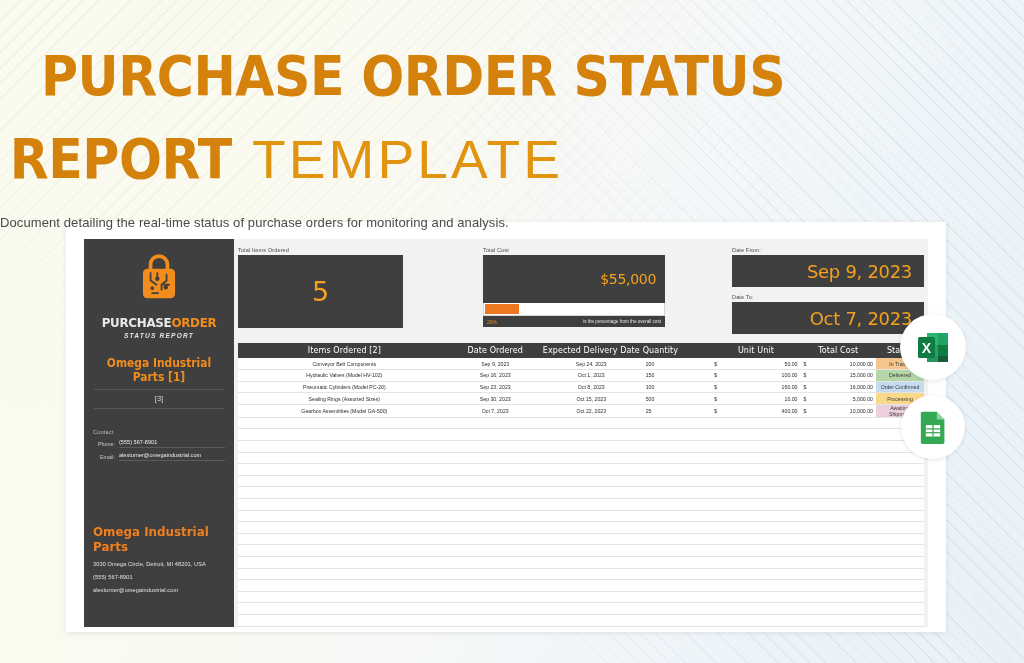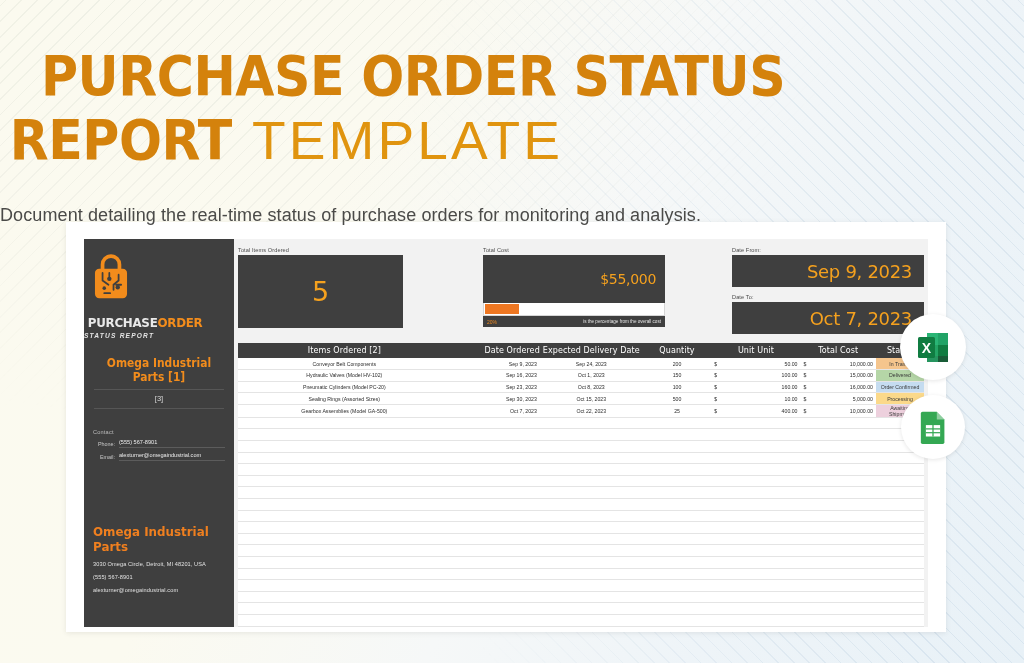--- a/index.html
+++ b/index.html
@@ -66,22 +66,23 @@
   .title-l1 {
     font-family: "DejaVu Sans", sans-serif;
     font-weight: bold;
     font-size: 55px;
     letter-spacing: -0.5px;
     line-height: 60px;
     color: #d4820c;
     transform: scaleX(0.92);
   }
   .title-l2 {
-    line-height: 68px;
+    line-height: 51px;
     white-space: nowrap;
+    margin-top: 28px;
   }
   .title-bold {
     font-family: "DejaVu Sans", sans-serif;
     font-weight: bold;
     font-size: 55px;
     color: #d4820c;
     letter-spacing: -0.5px;
     display: inline-block;
     transform: scaleX(0.92);
   }
@@ -90,21 +91,21 @@
     font-weight: 300;
     font-size: 54px;
     color: #e0940f;
     letter-spacing: 3px;
     display: inline-block;
     transform: scaleX(1.02);
     margin-left: 9px;
   }
   .subtitle {
     margin-top: 17px;
-    font-size: 18px;
+    font-size: 13px;
     color: #4a4a48;
     letter-spacing: 0.1px;
   }
 
   
   .doc {
     position: absolute;
     left: 66px;
     top: 222px;
     width: 880px;
@@ -125,21 +126,21 @@
 
   
   .sidebar {
     position: absolute;
     left: 0; top: 0;
     width: 150px;
     height: 388px;
     background: #3f3f3f;
     color: #ffffff;
   }
-  .logo-wrap { text-align: left; padding-top: 12px; }
+  .logo-wrap { text-align: center; padding-top: 12px; }
   .logo-mark { width: 54px; height: 54px; display: inline-block; }
   .logo-text {
     margin-top: 6px;
     font-family: "DejaVu Sans", sans-serif;
     font-weight: bold;
     font-size: 12.5px;
     letter-spacing: -0.3px;
     transform: scaleX(0.95);
   }
   .logo-text .w1 { color: #e9e9e9; }
@@ -328,23 +329,23 @@
   }
   tbody td {
     height: 11.6px;
     font-size: 5.2px;
     color: #2d2d2d;
     border-bottom: 1px solid #e4e4e4;
     background: #ffffff;
     padding: 0 3px;
   }
   .col-item   { width: 31%; text-align: center; }
-  .col-do     { width: 13%; text-align: right; }
+  .col-do     { width: 13%; text-align: center; }
   .col-edd    { width: 15%; text-align: center; }
-  .col-qty    { width: 10%; text-align: center; }
+  .col-qty    { width: 10%; text-align: left; }
   .col-up     { width: 13%; }
   .col-tc     { width: 11%; }
   .col-status { width: 7%;  text-align: center; }
 
   .cur-cell { position: relative; }
   .cur-sym { position: absolute; left: 3px; }
   .cur-val { display: block; text-align: right; }
 
   .st { font-size: 5.2px; color: #3a3a3a; }
   .st-transit   { background: #f5c58d; }

